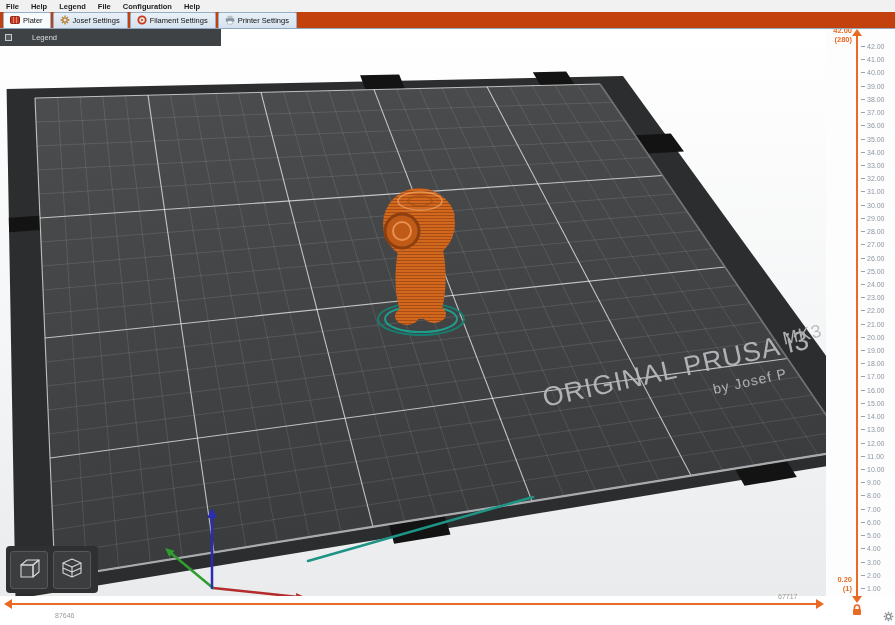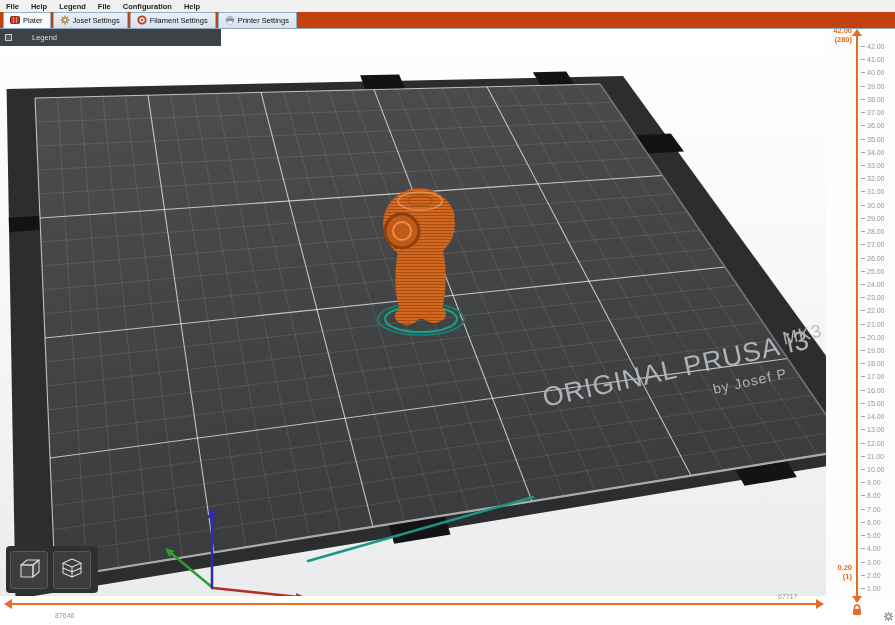--- a/index.html
+++ b/index.html
@@ -26,21 +26,21 @@
   .legend-bar{position:absolute;top:29px;left:0;width:221px;height:17px;background:#3f4244;
     display:flex;align-items:center;gap:20px;padding:0 5px;box-sizing:border-box;
     font-size:7.5px;color:#dcdcdc;z-index:20;}
   .legend-icon{width:7px;height:7px;border:1px solid #c7cacc;box-sizing:border-box;background:#595c5e;}
   
   .right-panel{position:absolute;top:29px;left:826px;width:69px;height:567px;background:#fdfdfd;}
   .bottombar{position:absolute;top:596px;left:0;width:895px;height:29px;background:#ffffff;}
   .layer-top-label,.layer-bottom-label{position:absolute;left:822px;width:30px;text-align:right;
     font-size:7.5px;font-weight:bold;color:#e96a24;line-height:9px;z-index:25;}
   .layer-top-label{top:26px;}
-  .layer-bottom-label{top:563px;}
+  .layer-bottom-label{top:575px;}
   .tick-list{position:absolute;top:43px;left:861px;width:33px;height:549px;
     display:flex;flex-direction:column;justify-content:space-between;z-index:24;}
   .tick-row{display:flex;align-items:center;gap:2px;font-size:7px;line-height:7px;color:#8d97a2;}
   .tickdash{width:4px;height:1px;background:#9aa3ad;display:inline-block;}
   
   .vslider{position:absolute;left:856px;top:36px;width:2px;height:560px;background:#e96a24;z-index:26;}
   .vslider::before{content:"";position:absolute;left:-4px;top:-7px;
     border-left:5px solid transparent;border-right:5px solid transparent;border-bottom:7px solid #e96a24;}
   .vslider::after{content:"";position:absolute;left:-4px;bottom:-7px;
     border-left:5px solid transparent;border-right:5px solid transparent;border-top:7px solid #e96a24;}

